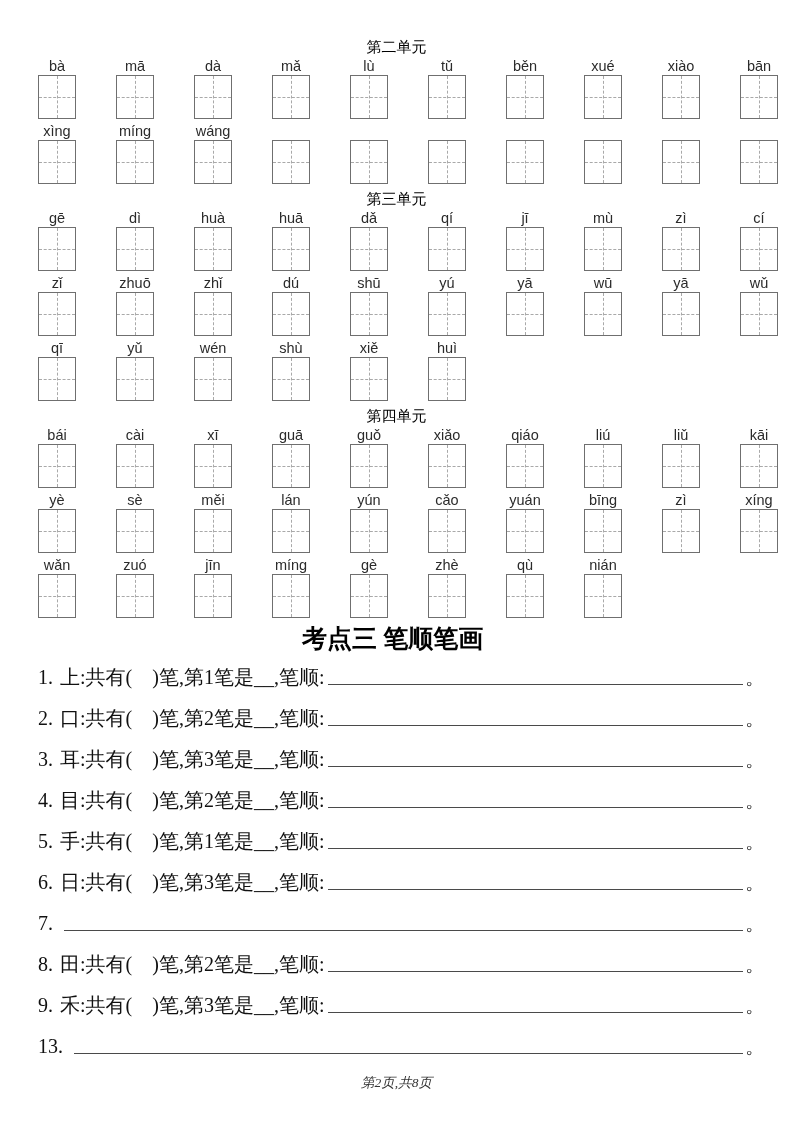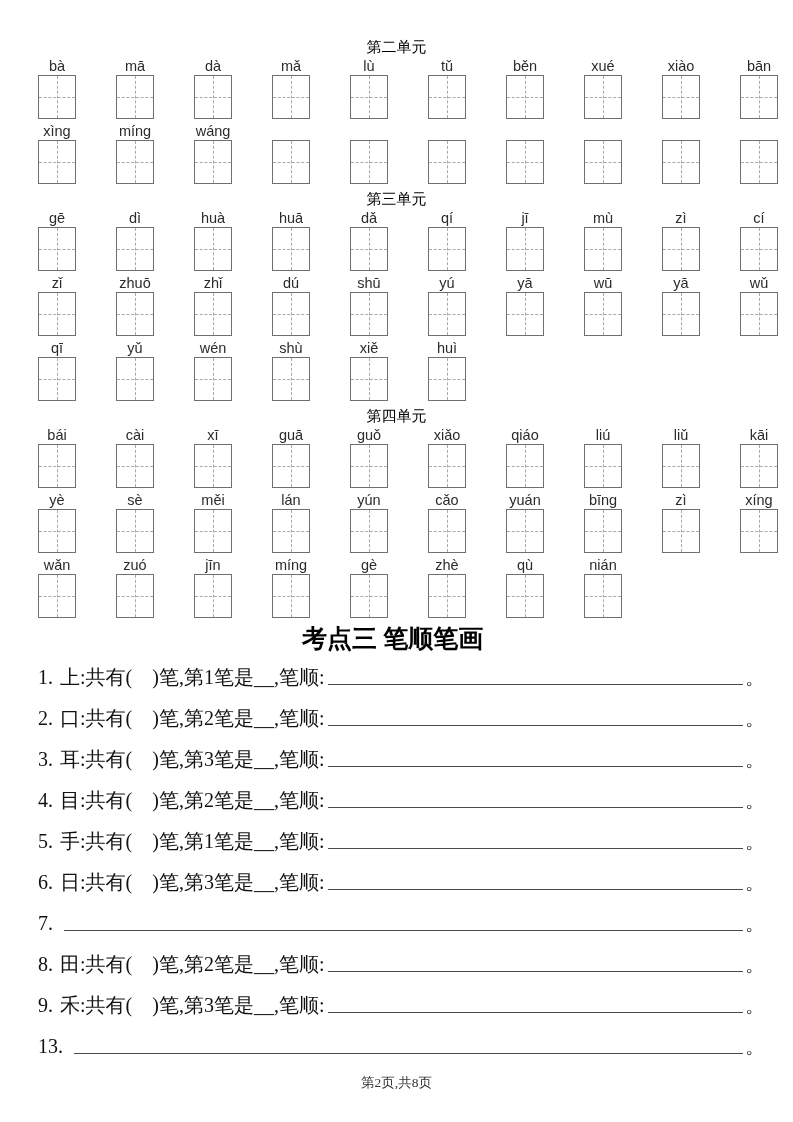--- a/index.html
+++ b/index.html
@@ -92,20 +92,21 @@
     height:0;
     margin:0 2px 5px 4px;
   }
   .q-end{white-space:nowrap;}
   .footer{
     text-align:center;
     font-size:13.5px;
     color:#333;
     margin-top:13px;
     font-family:"Liberation Serif", serif;
+    font-style:italic;
   }
 </style>
 </head>
 <body>
 
 <div>
   <div id="sections">
       <div class="section-title">第二单元</div>
       <div class="grid-row">
         <div class="cell">

